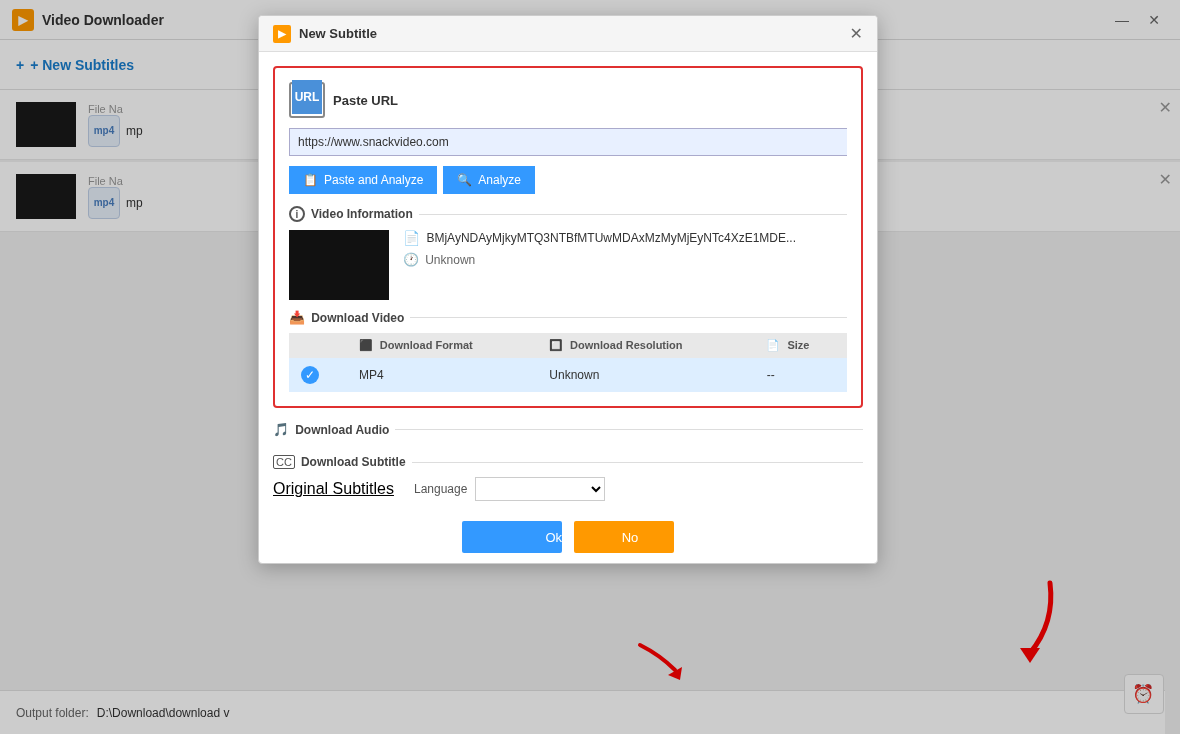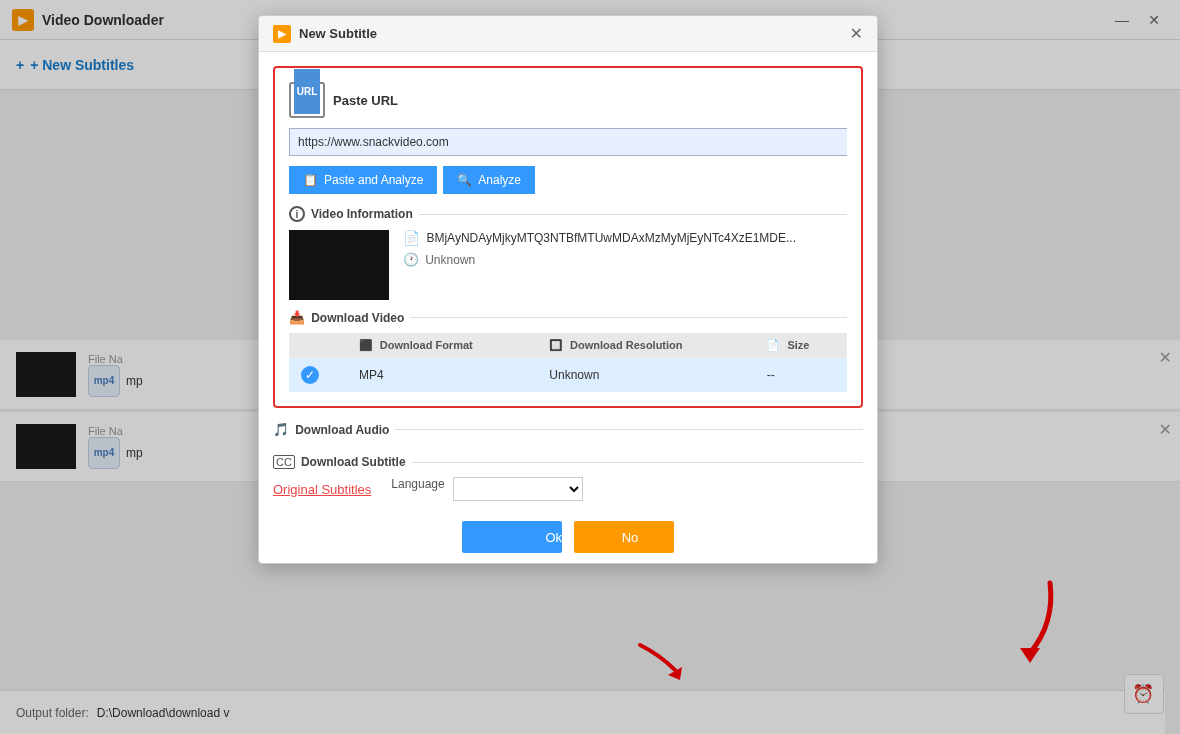--- a/index.html
+++ b/index.html
@@ -72,21 +72,20 @@
       background: none; border: none; cursor: pointer;
       color: #1a7fcf; font-size: 14px; font-weight: 600;
     }
 
     
     .content-area {
       display: flex;
       height: calc(734px - 90px);
       background: #f0f0f0;
       position: relative;
-      align-items: center;
     }
 
     
     .file-list {
       flex: 1;
       padding: 0;
     }
     .file-item {
       background: #fff;
       margin-bottom: 2px;
@@ -226,22 +225,22 @@
       width: 36px; height: 36px;
       border: 2px solid #888;
       border-radius: 3px;
       display: flex; align-items: center; justify-content: center;
       flex-direction: column;
       position: relative;
     }
     .url-badge {
       background: #4a90d9;
       color: white;
-      font-size: 10px;
-      padding: 17px 3px;
+      font-size: 12px;
+      padding: 10px 3px;
       position: absolute;
       bottom: 2px;
       font-weight: bold;
       margin-top: 32px;
     }
     .paste-url-label { font-size: 13px; font-weight: 600; color: #333; }
     .url-input-row {
       display: flex; align-items: center; gap: 0;
       margin-bottom: 10px;
     }
@@ -379,25 +378,25 @@
       color: #555;
       border: 1.5px solid #555;
       padding: 0 2px;
       border-radius: 2px;
     }
     .subtitle-row {
       display: flex; align-items: center; gap: 20px;
       margin-top: 8px;
     }
     .original-subtitles-link {
-      color: #ef4444; text-decoration: underline; font-size: 13px;
+      color: #000000; text-decoration: underline; font-size: 16px;
       cursor: pointer; background: none; border: none;
     }
     .language-row {
-      display: flex; gap: 8px;
+      display: flex; align-items: center; gap: 8px;
     }
     .language-label { font-size: 12px; color: #555; }
     .language-select {
       width: 130px; height: 24px;
       border: 1px solid #ccc;
       font-size: 12px; background: #fff;
     }
 
     
     .dialog-footer {

